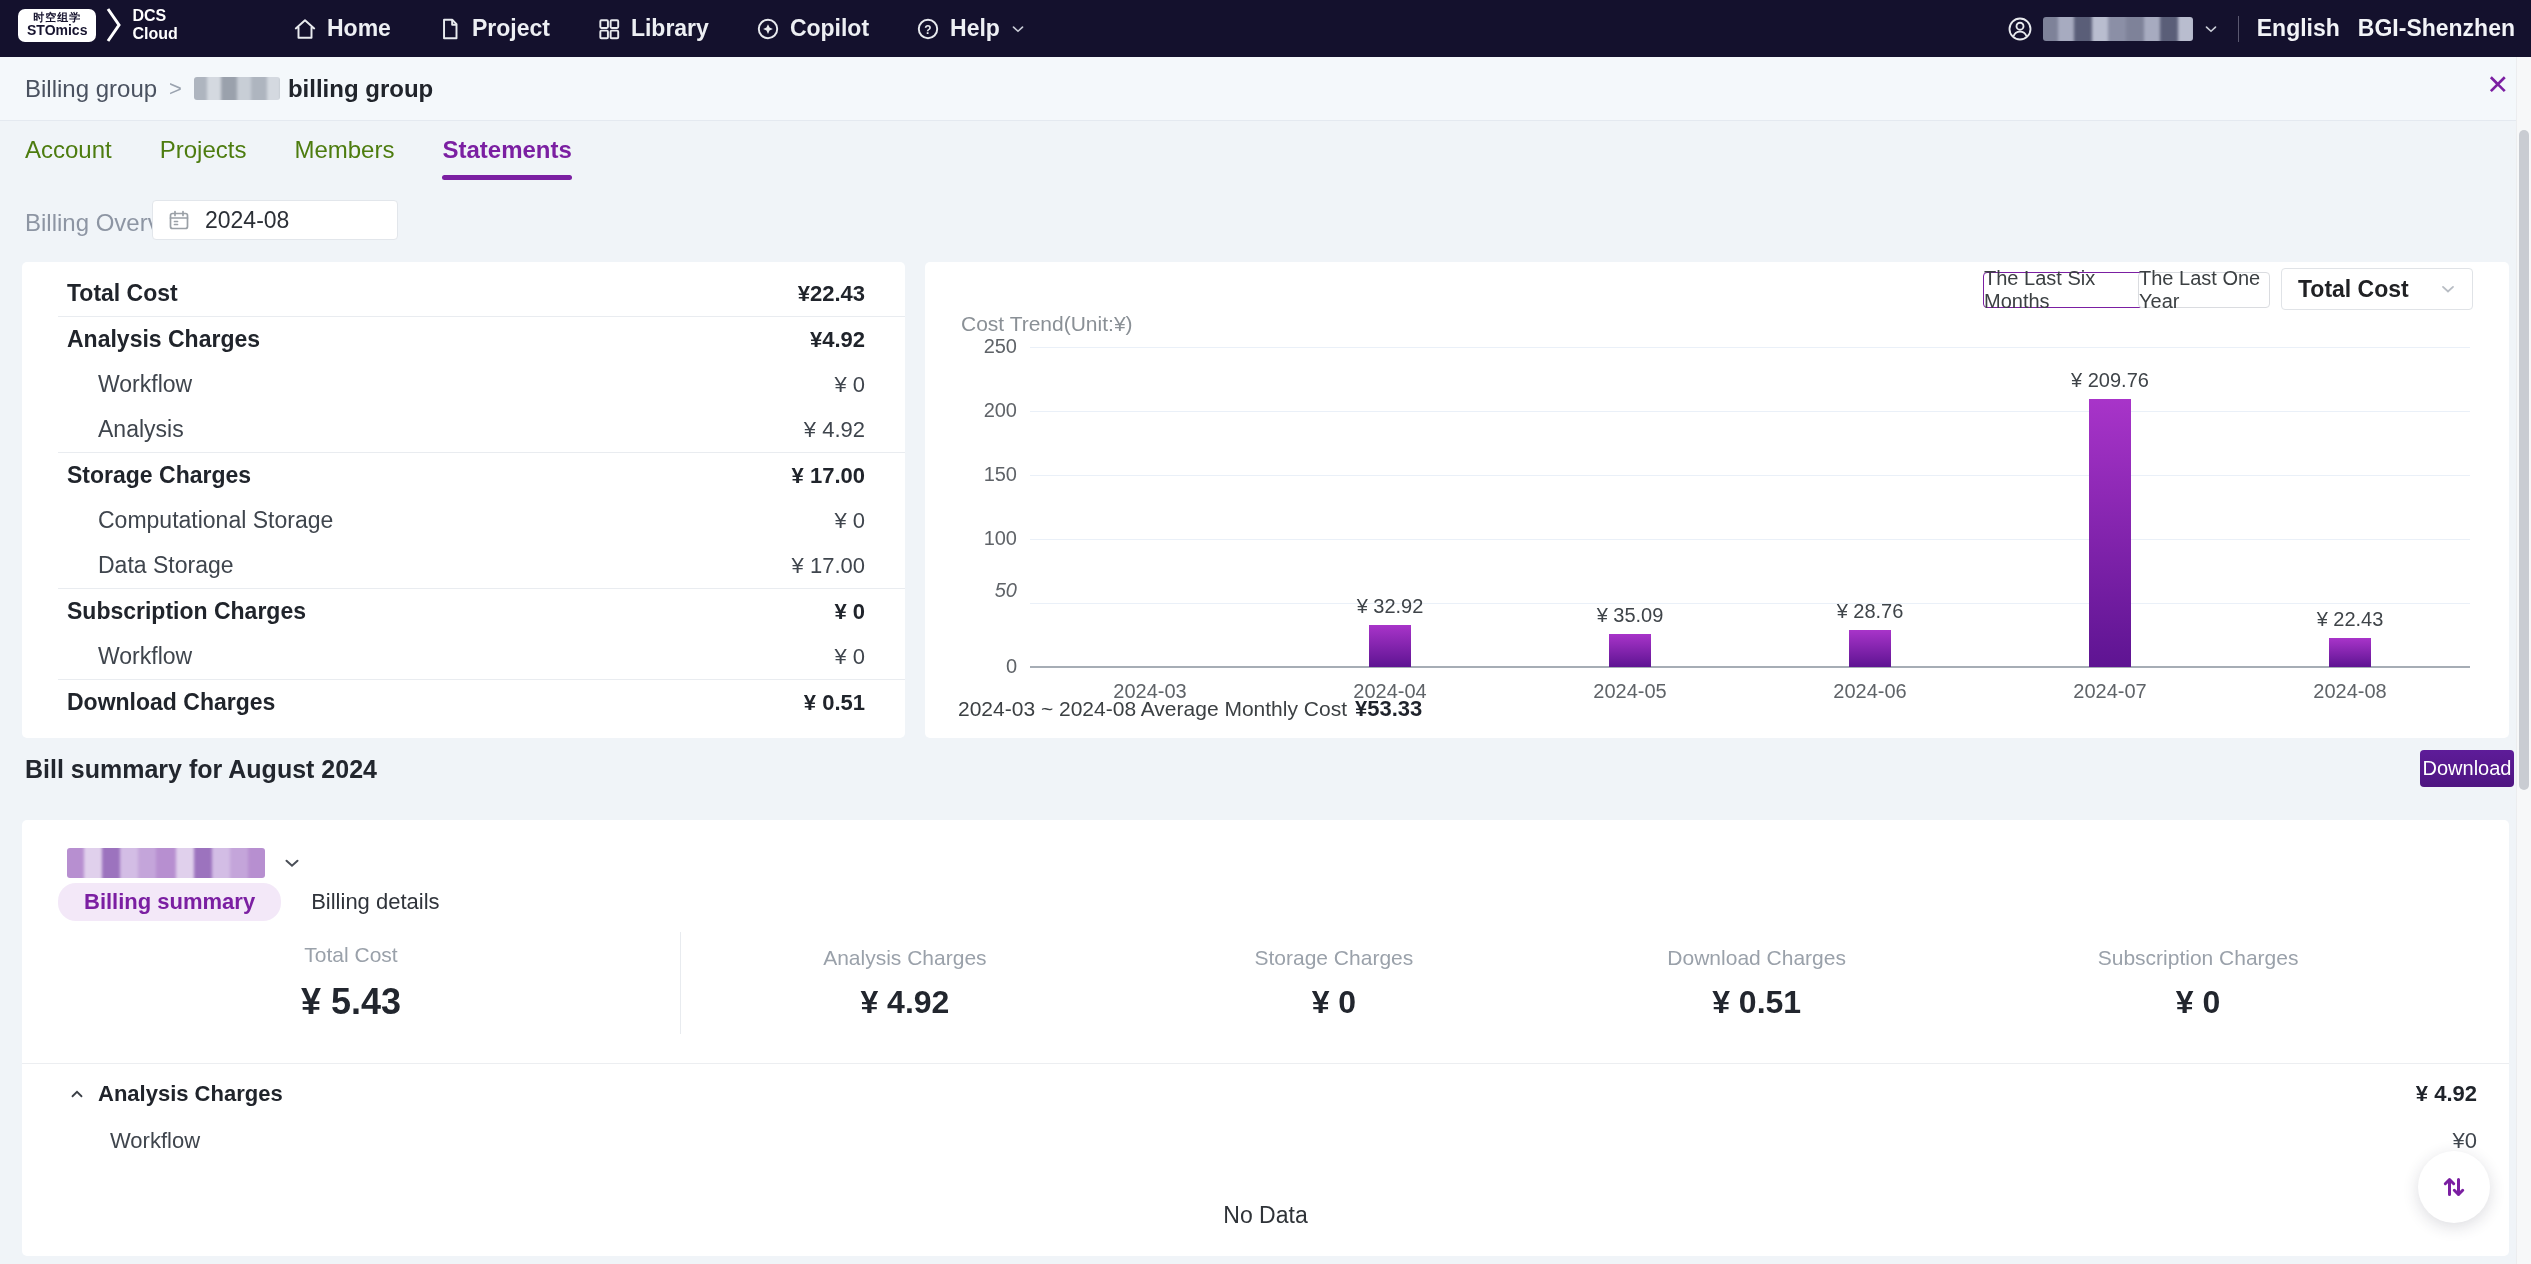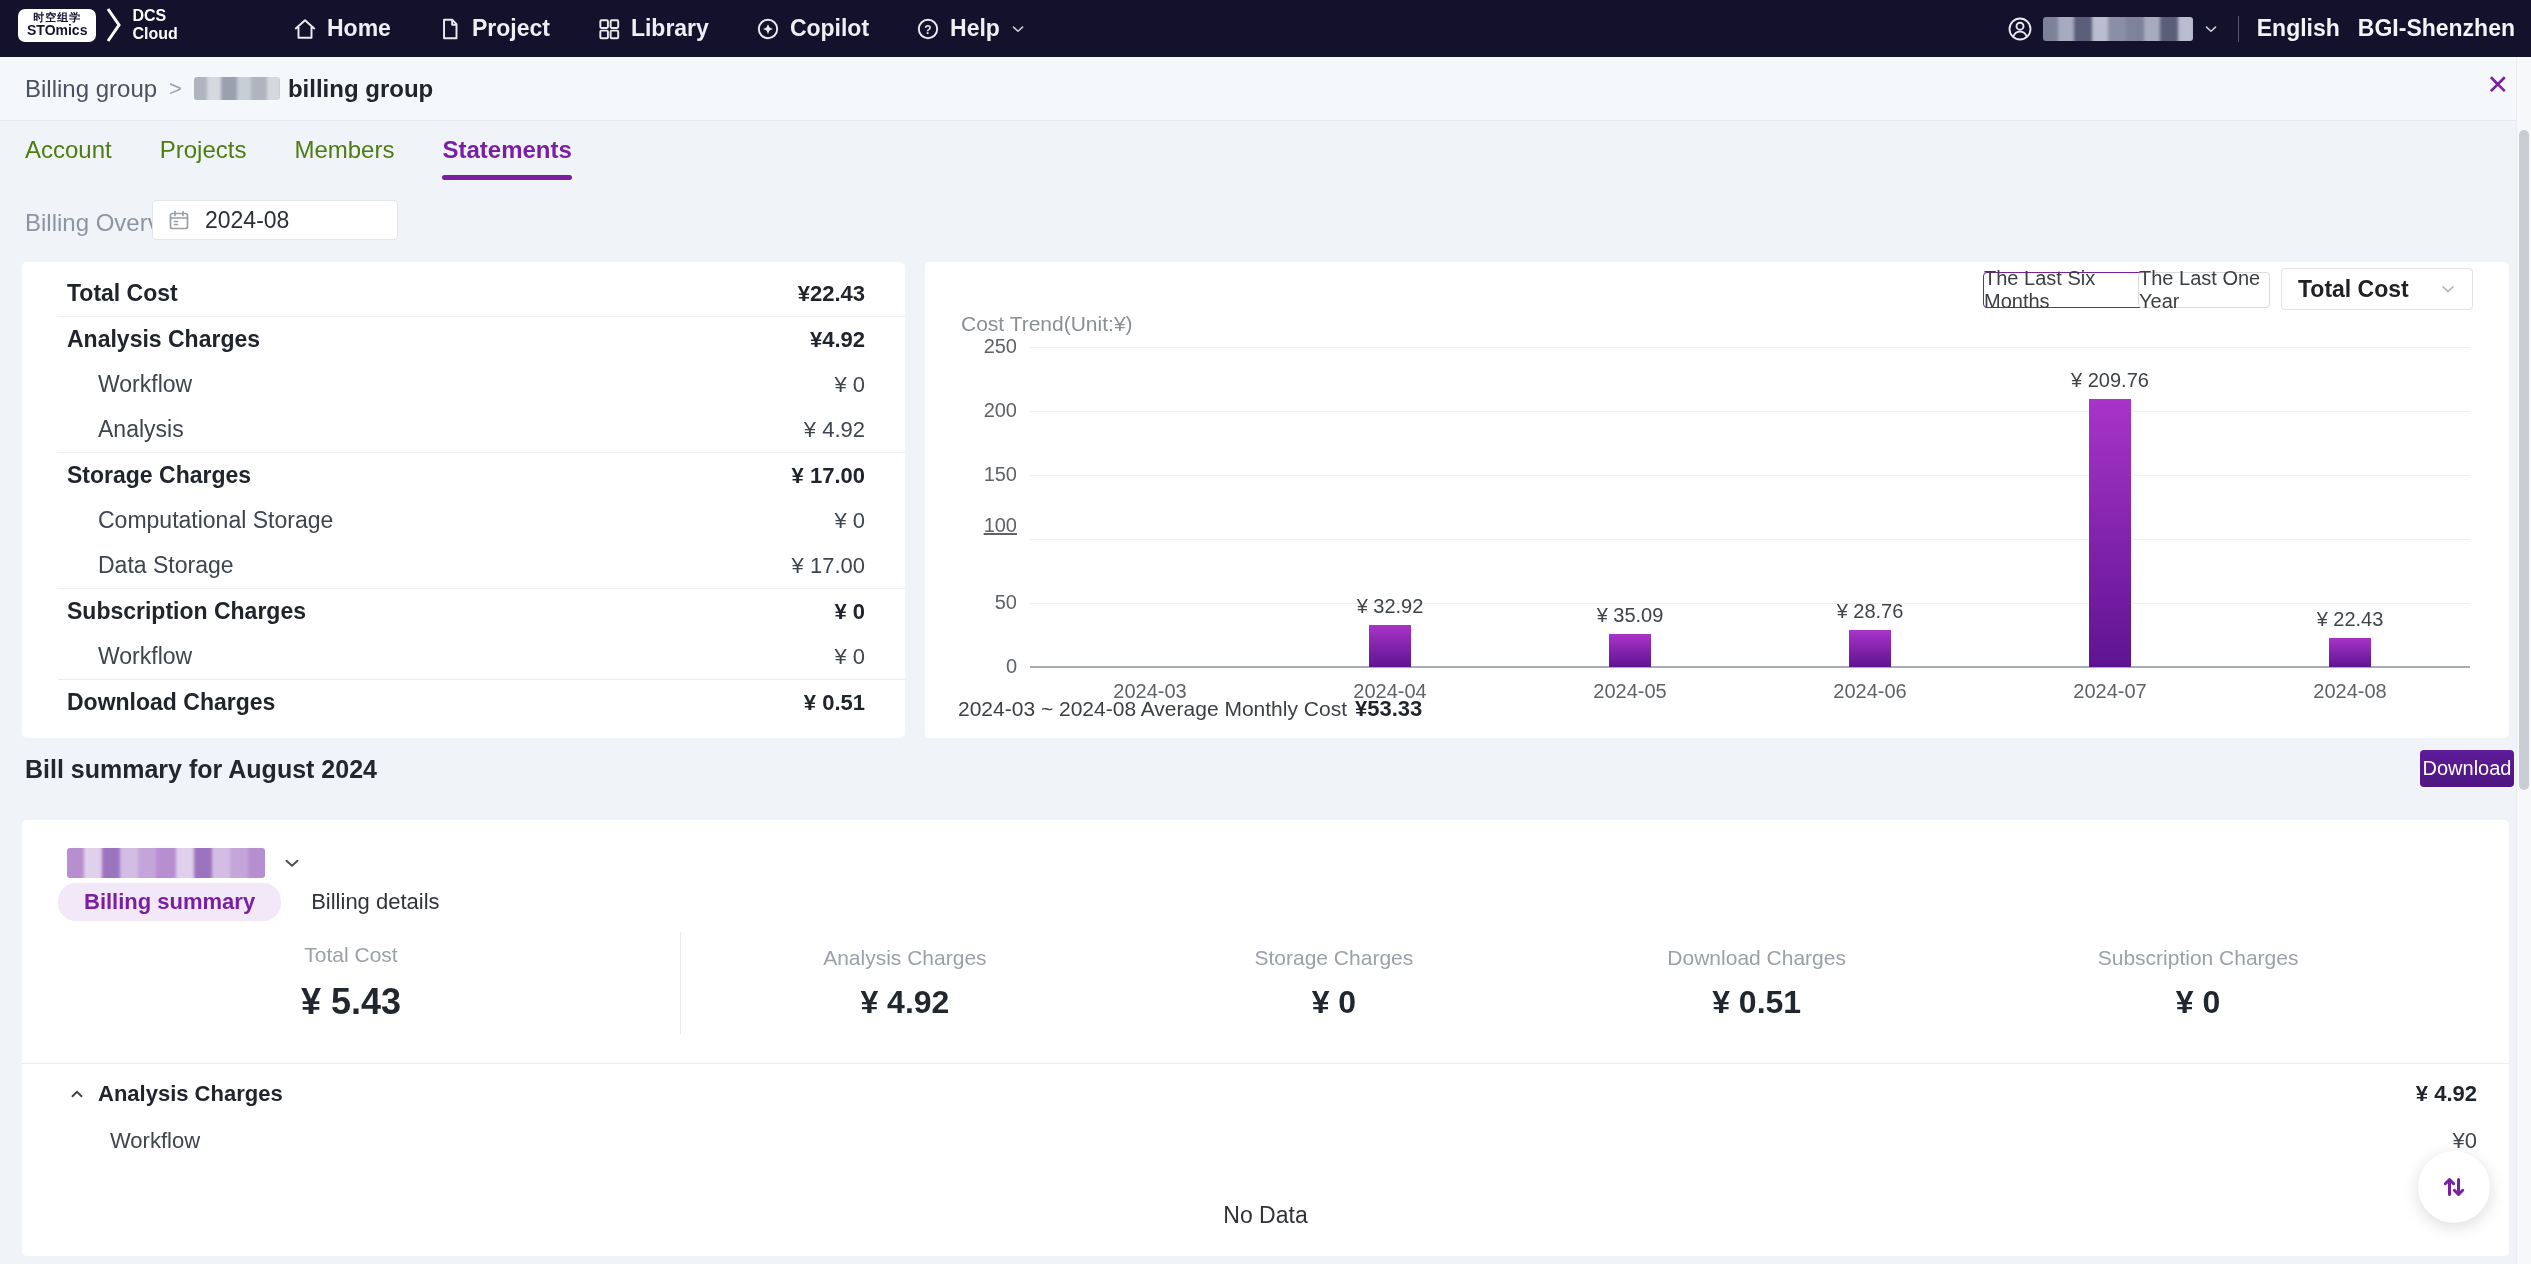--- a/index.html
+++ b/index.html
@@ -290,22 +290,22 @@
       <svg width="20" height="20" viewBox="0 0 24 24">
         <path d="M6 9.5 12 15 18 9.5" fill="none" stroke="#B8BDC4" stroke-width="2.2" stroke-linecap="round"></path>
       </svg>
     </div>
 
     <div class="chart-title">Cost Trend(Unit:¥)</div>
 
     <div class="ytick" style="top:73px;">250</div>
     <div class="ytick" style="top:137px;">200</div>
     <div class="ytick" style="top:201px;">150</div>
-    <div class="ytick" style="top:252px;text-decoration:underline;">100</div>
-    <div class="ytick" style="top:329px;">50</div>
+    <div class="ytick" style="top:265px;">100</div>
+    <div class="ytick" style="top:317px;font-style:italic;">50</div>
     <div class="ytick" style="top:393px;">0</div>
 
     <div class="plot">
       <div class="gridline" style="top:0;"></div>
       <div class="gridline" style="top:64px;"></div>
       <div class="gridline" style="top:128px;"></div>
       <div class="gridline" style="top:192px;"></div>
       <div class="gridline" style="top:256px;"></div>
       <div class="axisline"></div>
       <div class="slots">

